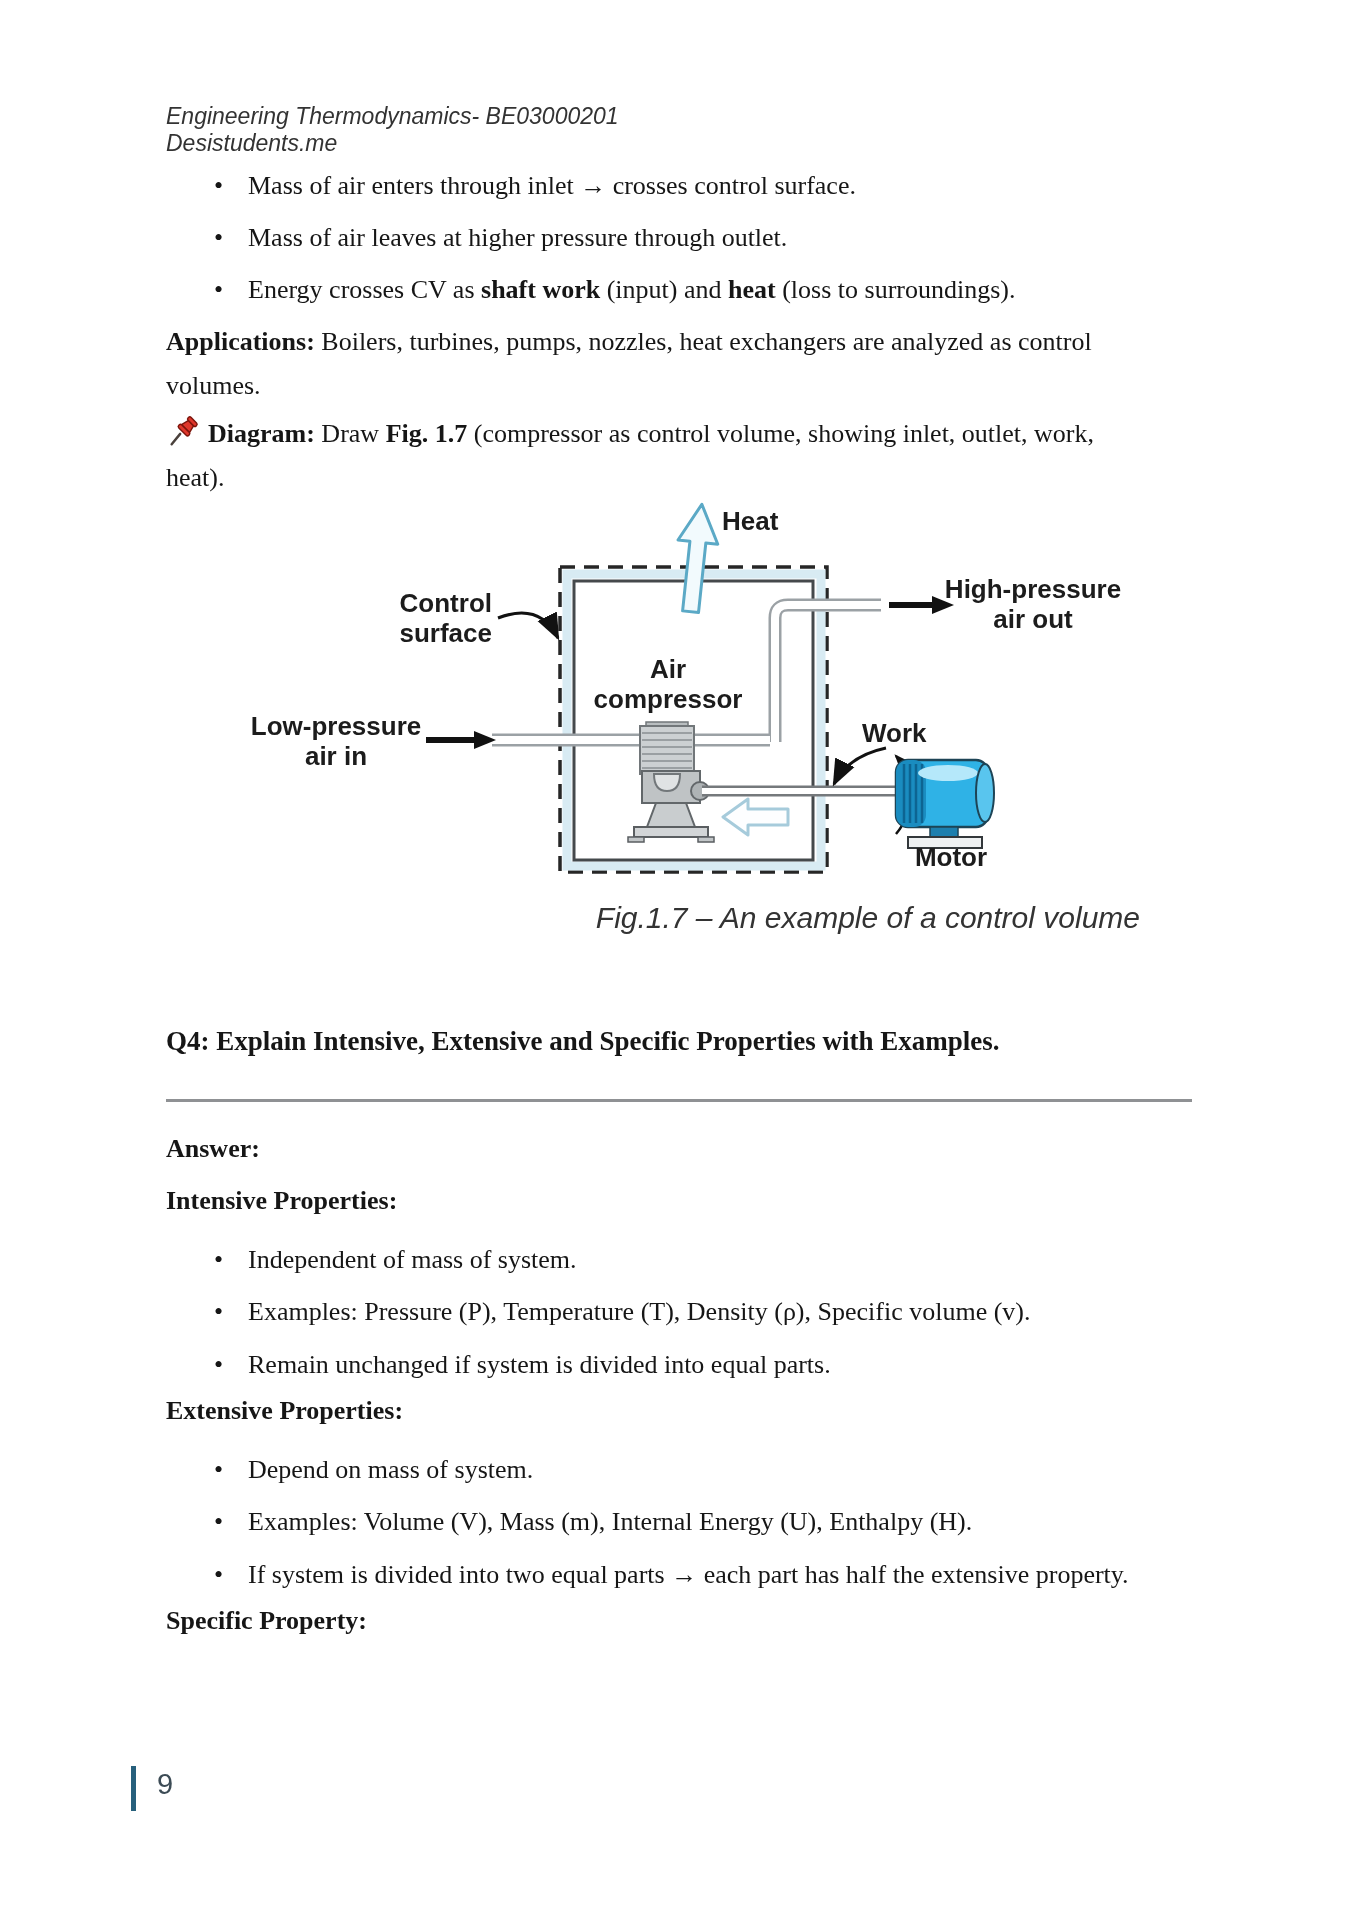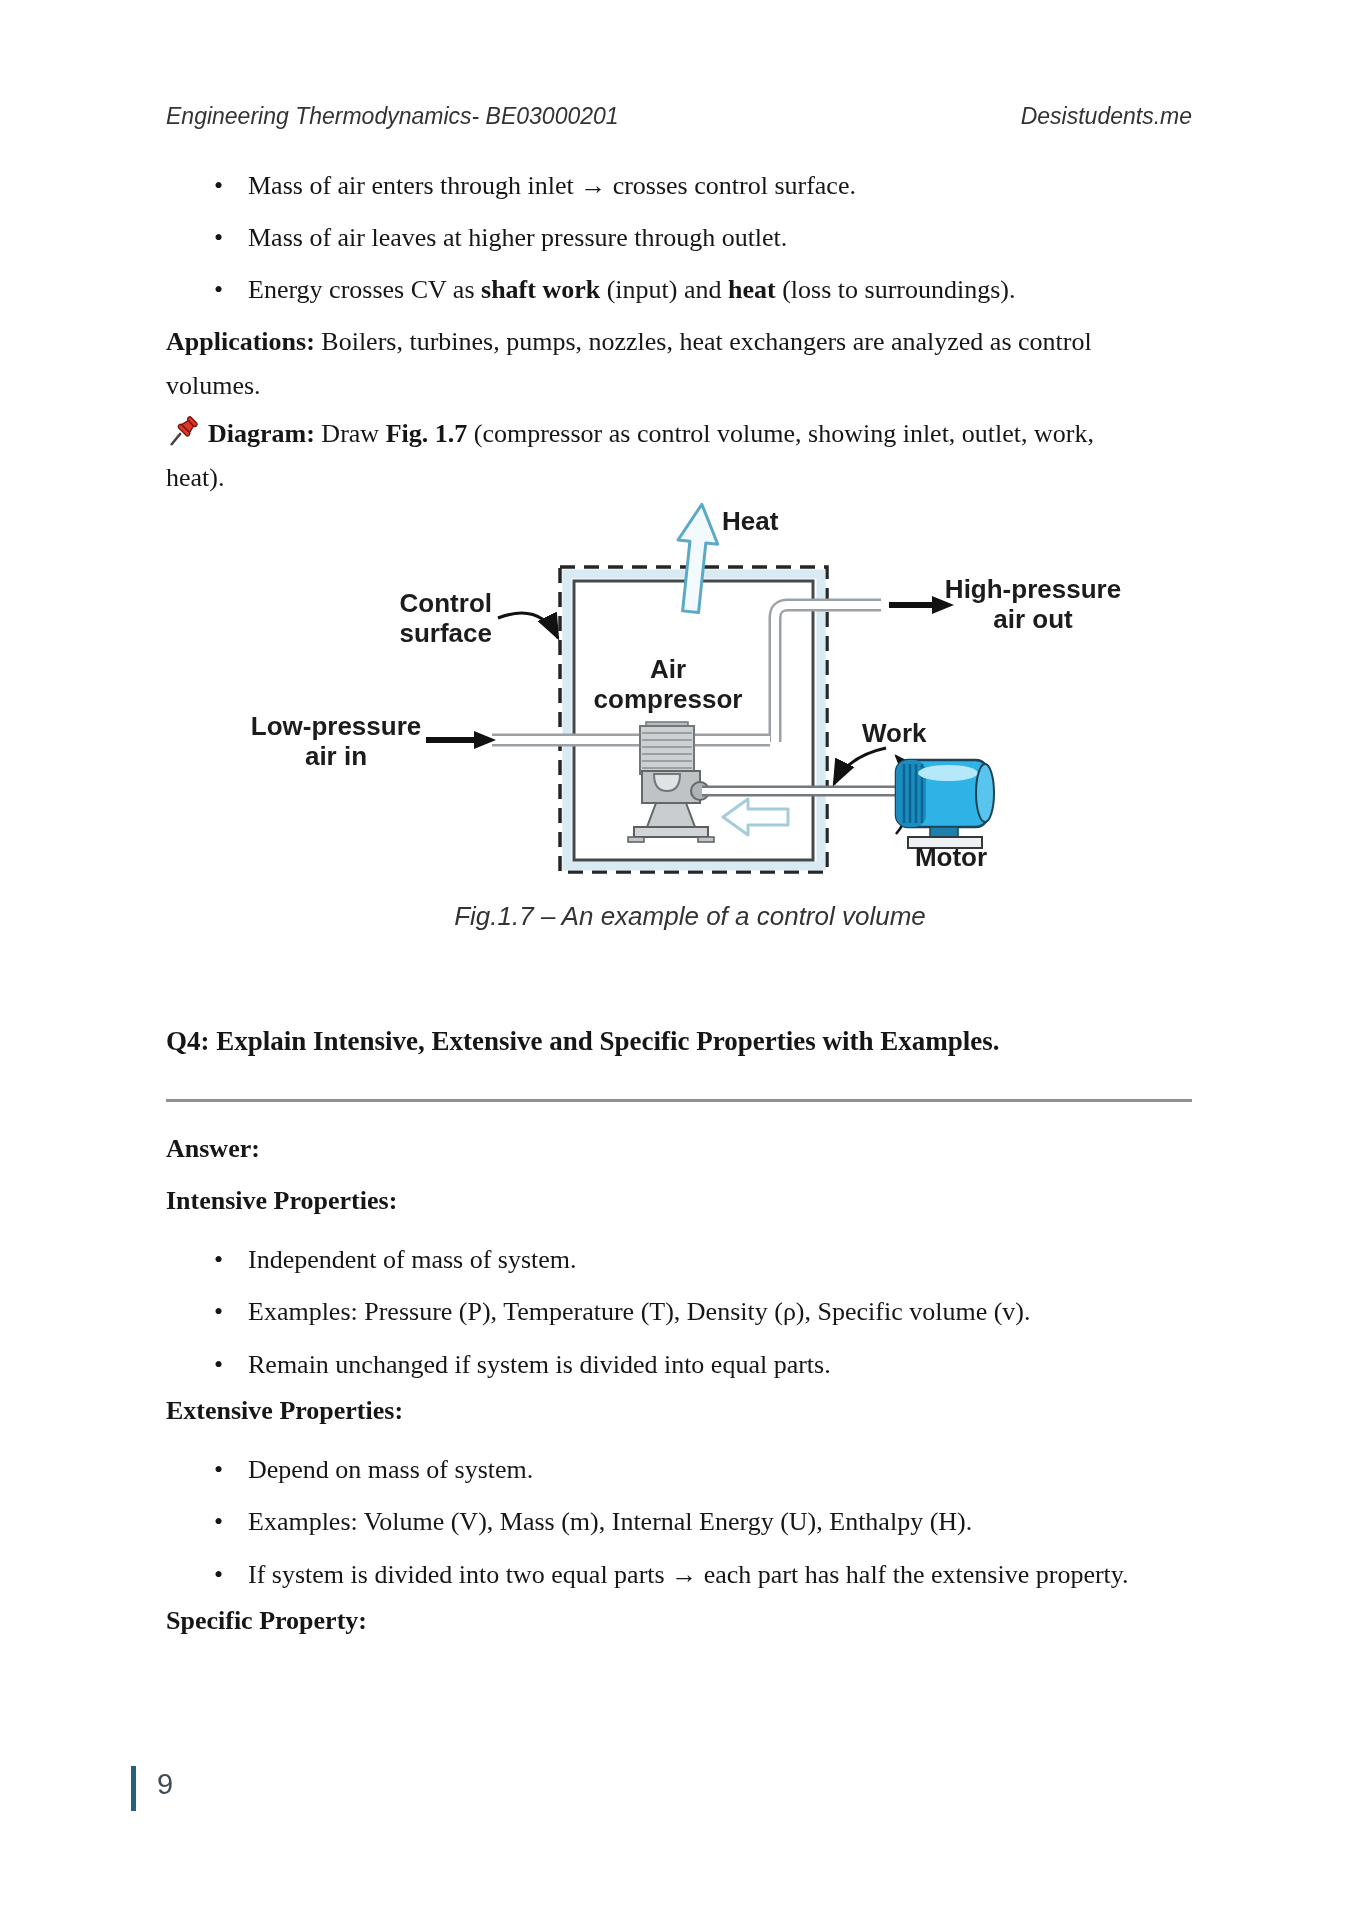--- a/index.html
+++ b/index.html
@@ -4,35 +4,35 @@
 <style>
   html,body { margin:0; padding:0; background:#ffffff; }
   .page {
     position:relative; width:1358px; height:1920px; background:#ffffff;
     font-family:"Liberation Serif", serif; color:#161616; overflow:hidden;
   }
   .hdr {
     position:absolute; top:103px; left:166px; width:1026px;
     display:flex; justify-content:space-between;
     font-family:"Liberation Sans", sans-serif; font-style:italic;
-    font-size:23px; color:#333;
+    font-size:23px; color:#333;flex-direction:column;
   }
   .para { position:absolute; left:166px; width:1045px; font-size:26px; line-height:44px; }
   .bullet { padding-left:82px; box-sizing:border-box; }
   .bullet::before { content:"\2022"; position:absolute; left:48px; top:0; font-size:26px; }
   b { font-weight:bold; }
   .h-bold { position:absolute; left:166px; font-size:26px; font-weight:bold; }
   .q4 { position:absolute; left:166px; font-size:27px; font-weight:bold;font-family:Liberation Serif, serif; }
   .rule { position:absolute; left:166px; width:1026px; height:3px; background:#8f9194; }
   .pin { display:inline-block; width:34px; height:36px; vertical-align:-8px; margin-right:8px; }
   .figwrap { position:absolute; left:240px; top:490px; width:900px; height:420px; }
   .caption {
-    position:absolute; left:240px; top:901px; width:900px; text-align:center;
+    position:absolute; left:240px; top:901px; width:900px; text-align:right;
     font-family:"Liberation Sans", sans-serif; font-style:italic;
-    font-size:26px; color:#333;
+    font-size:30px; color:#333;
   }
   .figtext {
     font-family:"Liberation Sans", sans-serif; font-weight:bold;
     font-size:26px; fill:#1c1c1c;
   }
   .pgbar { position:absolute; left:131px; top:1766px; width:5px; height:45px; }
   .pgnum {
     position:absolute; left:157px; top:1768px;
     font-family:"Liberation Sans", sans-serif; font-size:29px; color:#3c4b55;
   }

